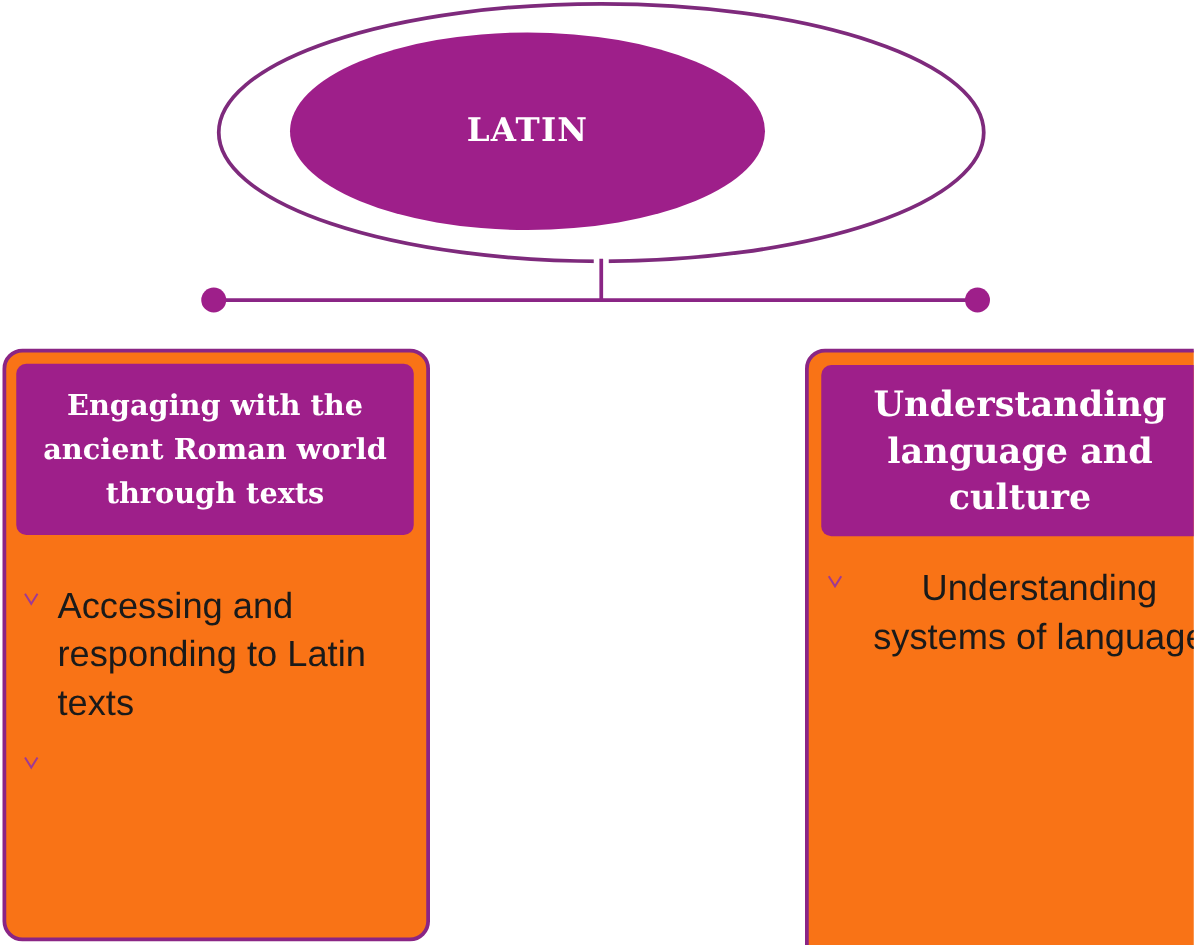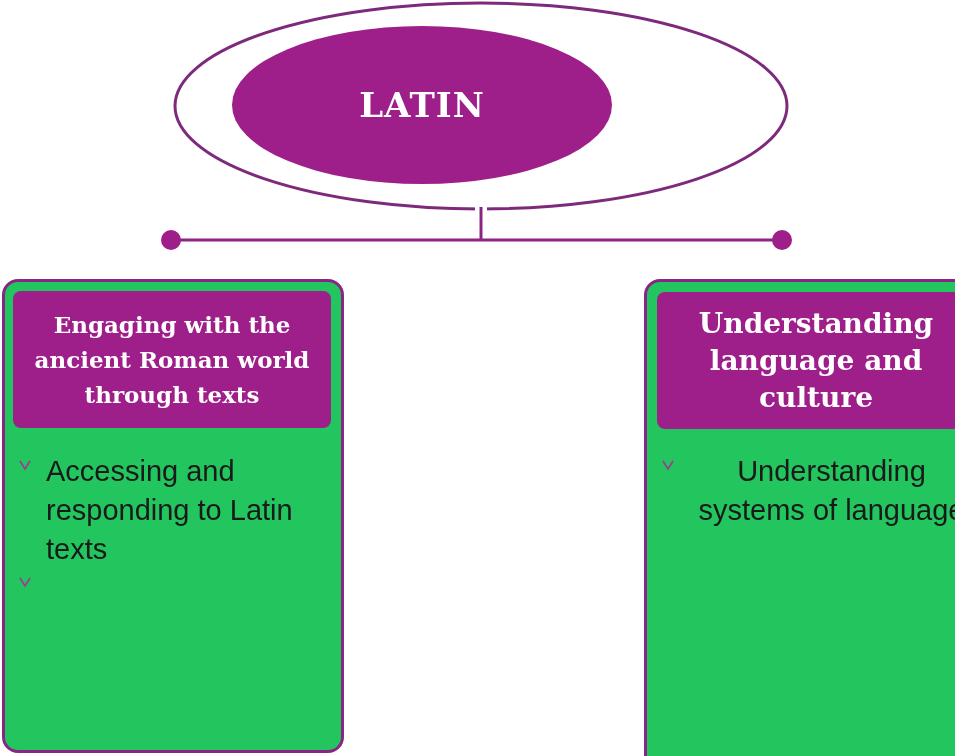--- a/index.html
+++ b/index.html
@@ -26,28 +26,28 @@
       left: 232px;
       top: 26px;
       width: 380px;
       height: 158px;
       display: flex;
       align-items: center;
       justify-content: center;
       color: #ffffff;
       font-family: "DejaVu Serif", serif;
       font-weight: bold;
-      font-size: 34px;
+      font-size: 26px;
       letter-spacing: 1px;
     }
     .card {
       position: absolute;
       border: 3px solid #8a2585;
       border-radius: 16px;
-      background: #22c55e;
+      background: #f97316;
       box-sizing: border-box;
     }
     .card-left {
       left: 2px;
       top: 279px;
       width: 342px;
       height: 474px;
     }
     .card-right {
       left: 644px;
@@ -102,20 +102,21 @@
     .bullet-item {
       position: relative;
       font-family: "Liberation Sans", sans-serif;
       font-size: 29px;
       line-height: 39px;
       color: #1a1a1a;
     }
     .card-left .bullet-item {
       padding-left: 41px;
       padding-right: 8px;
+      margin-top: 14px;
     }
     .card-right .bullet-item {
       padding-left: 43px;
       padding-right: 8px;
       text-align: center;
     }
     .bullet-icon {
       position: absolute;
       top: 6px;
       width: 14px;

